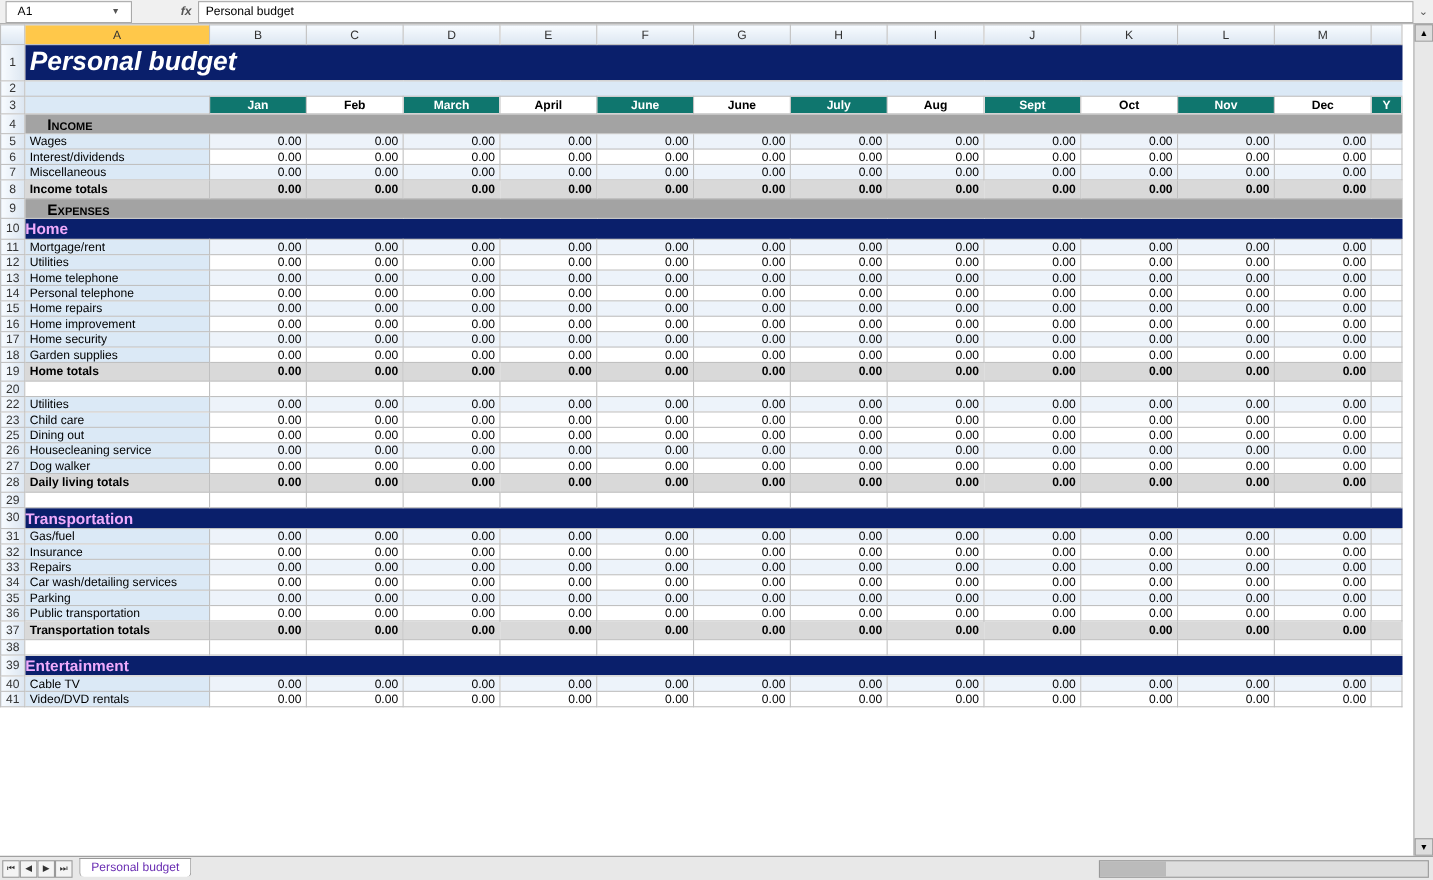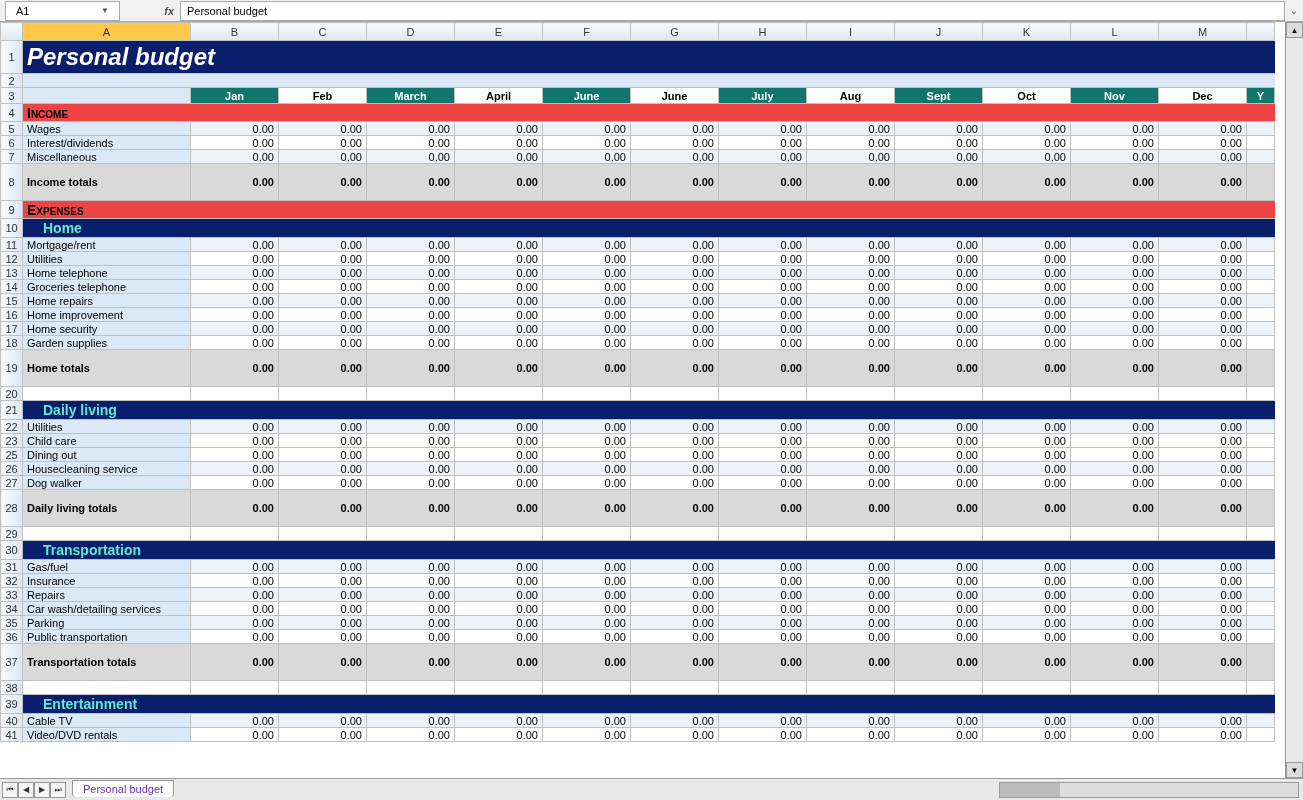--- a/index.html
+++ b/index.html
@@ -29,33 +29,33 @@
 .title-row td.content { background:#0a1f6b; color:#fff; font-weight:bold; font-style:italic; font-size:24px; padding:2px 4px; height:28px; border-right:none; border-left:none; }
 .title-row td.content.first { border-left:1px solid #c0c0c0; }
 .spacer td.content { background:#dbe9f6; border-right:none; border-left:none; height:8px; }
 .spacer td.content.first { border-left:1px solid #c0c0c0; }
 
 .month-row td.content { text-align:center; font-weight:bold; height:16px; }
 .month-row td.dark { background:#0f766e; color:#fff; }
 .month-row td.light { background:#fff; color:#000; }
 .month-row td.label-cell { background:#dbe9f6; }
 
-.section-head td.content { background:#ef4444; font-weight:bold; font-variant:small-caps; font-size:14px; padding-left:4px; height:18px; border-right:none; border-left:none; }
+.section-head td.content { background:#a3a3a3; font-weight:bold; font-variant:small-caps; font-size:14px; padding-left:20px; height:18px; border-right:none; border-left:none; }
 .section-head td.content.first { border-left:1px solid #c0c0c0; }
 
-.cat-head td.content { background:#0a1f6b; color:#5eead4; font-weight:bold; font-size:14px; padding:1px 20px; height:18px; border-right:none; border-left:none; }
+.cat-head td.content { background:#0a1f6b; color:#f0abfc; font-weight:bold; font-size:14px; padding:1px 0; height:18px; border-right:none; border-left:none; }
 .cat-head td.content.first { border-left:1px solid #c0c0c0; }
 
 .data-row td.content { padding:0 4px; height:14px; }
 .data-row td.label-cell { background:#dbe9f6; text-align:left;margin-left:16px; }
 .data-row td.val-cell { text-align:right; }
 .data-row.odd td.val-cell { background:#edf3fa; }
 .data-row.even td.val-cell { background:#fff; }
 
-.total-row td.content { font-weight:bold; background:#d9d9d9; padding:12px 4px; height:15px; }
+.total-row td.content { font-weight:bold; background:#d9d9d9; padding:2px 4px; height:15px; }
 .total-row td.label-cell { text-align:left; background:#d9d9d9; }
 .total-row td.val-cell { text-align:right; }
 
 .gap-row td.content { background:#fff; height:14px; }
 
 
 .sheet-bar { position:absolute; left:0; right:0; bottom:0; height:22px; background:#e8e8e8; display:flex; align-items:center; border-top:1px solid #999; font-size:11px; }
 .nav-btns { display:flex; gap:0; padding:0 2px; }
 .nav-btn { width:16px; height:16px; border:1px solid #999; background:#f4f4f4; display:flex; align-items:center; justify-content:center; font-size:8px; color:#333; }
 .tab { margin-left:4px; padding:2px 10px; background:#fff; border:1px solid #999; border-bottom:none; border-radius:0 0 4px 4px; transform:translateY(-1px); color:#6b2fb3; }
@@ -257,21 +257,21 @@
           <td class="content val-cell">0.00</td>
           <td class="content val-cell">0.00</td>
           <td class="content val-cell">0.00</td>
           <td class="content val-cell">0.00</td>
           <td class="content val-cell">0.00</td>
           <td class="content val-cell">0.00</td>
           <td class="content val-cell last"></td>
         </tr>
         <tr class="data-row even">
           <th class="rowhdr">14</th>
-          <td class="content label-cell first">Groceries telephone</td>
+          <td class="content label-cell first">Personal telephone</td>
           <td class="content val-cell">0.00</td>
           <td class="content val-cell">0.00</td>
           <td class="content val-cell">0.00</td>
           <td class="content val-cell">0.00</td>
           <td class="content val-cell">0.00</td>
           <td class="content val-cell">0.00</td>
           <td class="content val-cell">0.00</td>
           <td class="content val-cell">0.00</td>
           <td class="content val-cell">0.00</td>
           <td class="content val-cell">0.00</td>
@@ -373,24 +373,20 @@
           <td class="content"></td>
           <td class="content"></td>
           <td class="content"></td>
           <td class="content"></td>
           <td class="content"></td>
           <td class="content"></td>
           <td class="content"></td>
           <td class="content"></td>
           <td class="content"></td>
           <td class="content"></td>
-        </tr>
-        <tr class="cat-head">
-          <th class="rowhdr">21</th>
-          <td class="content first" colspan="14">Daily living</td>
         </tr>
         <tr class="data-row odd">
           <th class="rowhdr">22</th>
           <td class="content label-cell first">Utilities</td>
           <td class="content val-cell">0.00</td>
           <td class="content val-cell">0.00</td>
           <td class="content val-cell">0.00</td>
           <td class="content val-cell">0.00</td>
           <td class="content val-cell">0.00</td>
           <td class="content val-cell">0.00</td>

